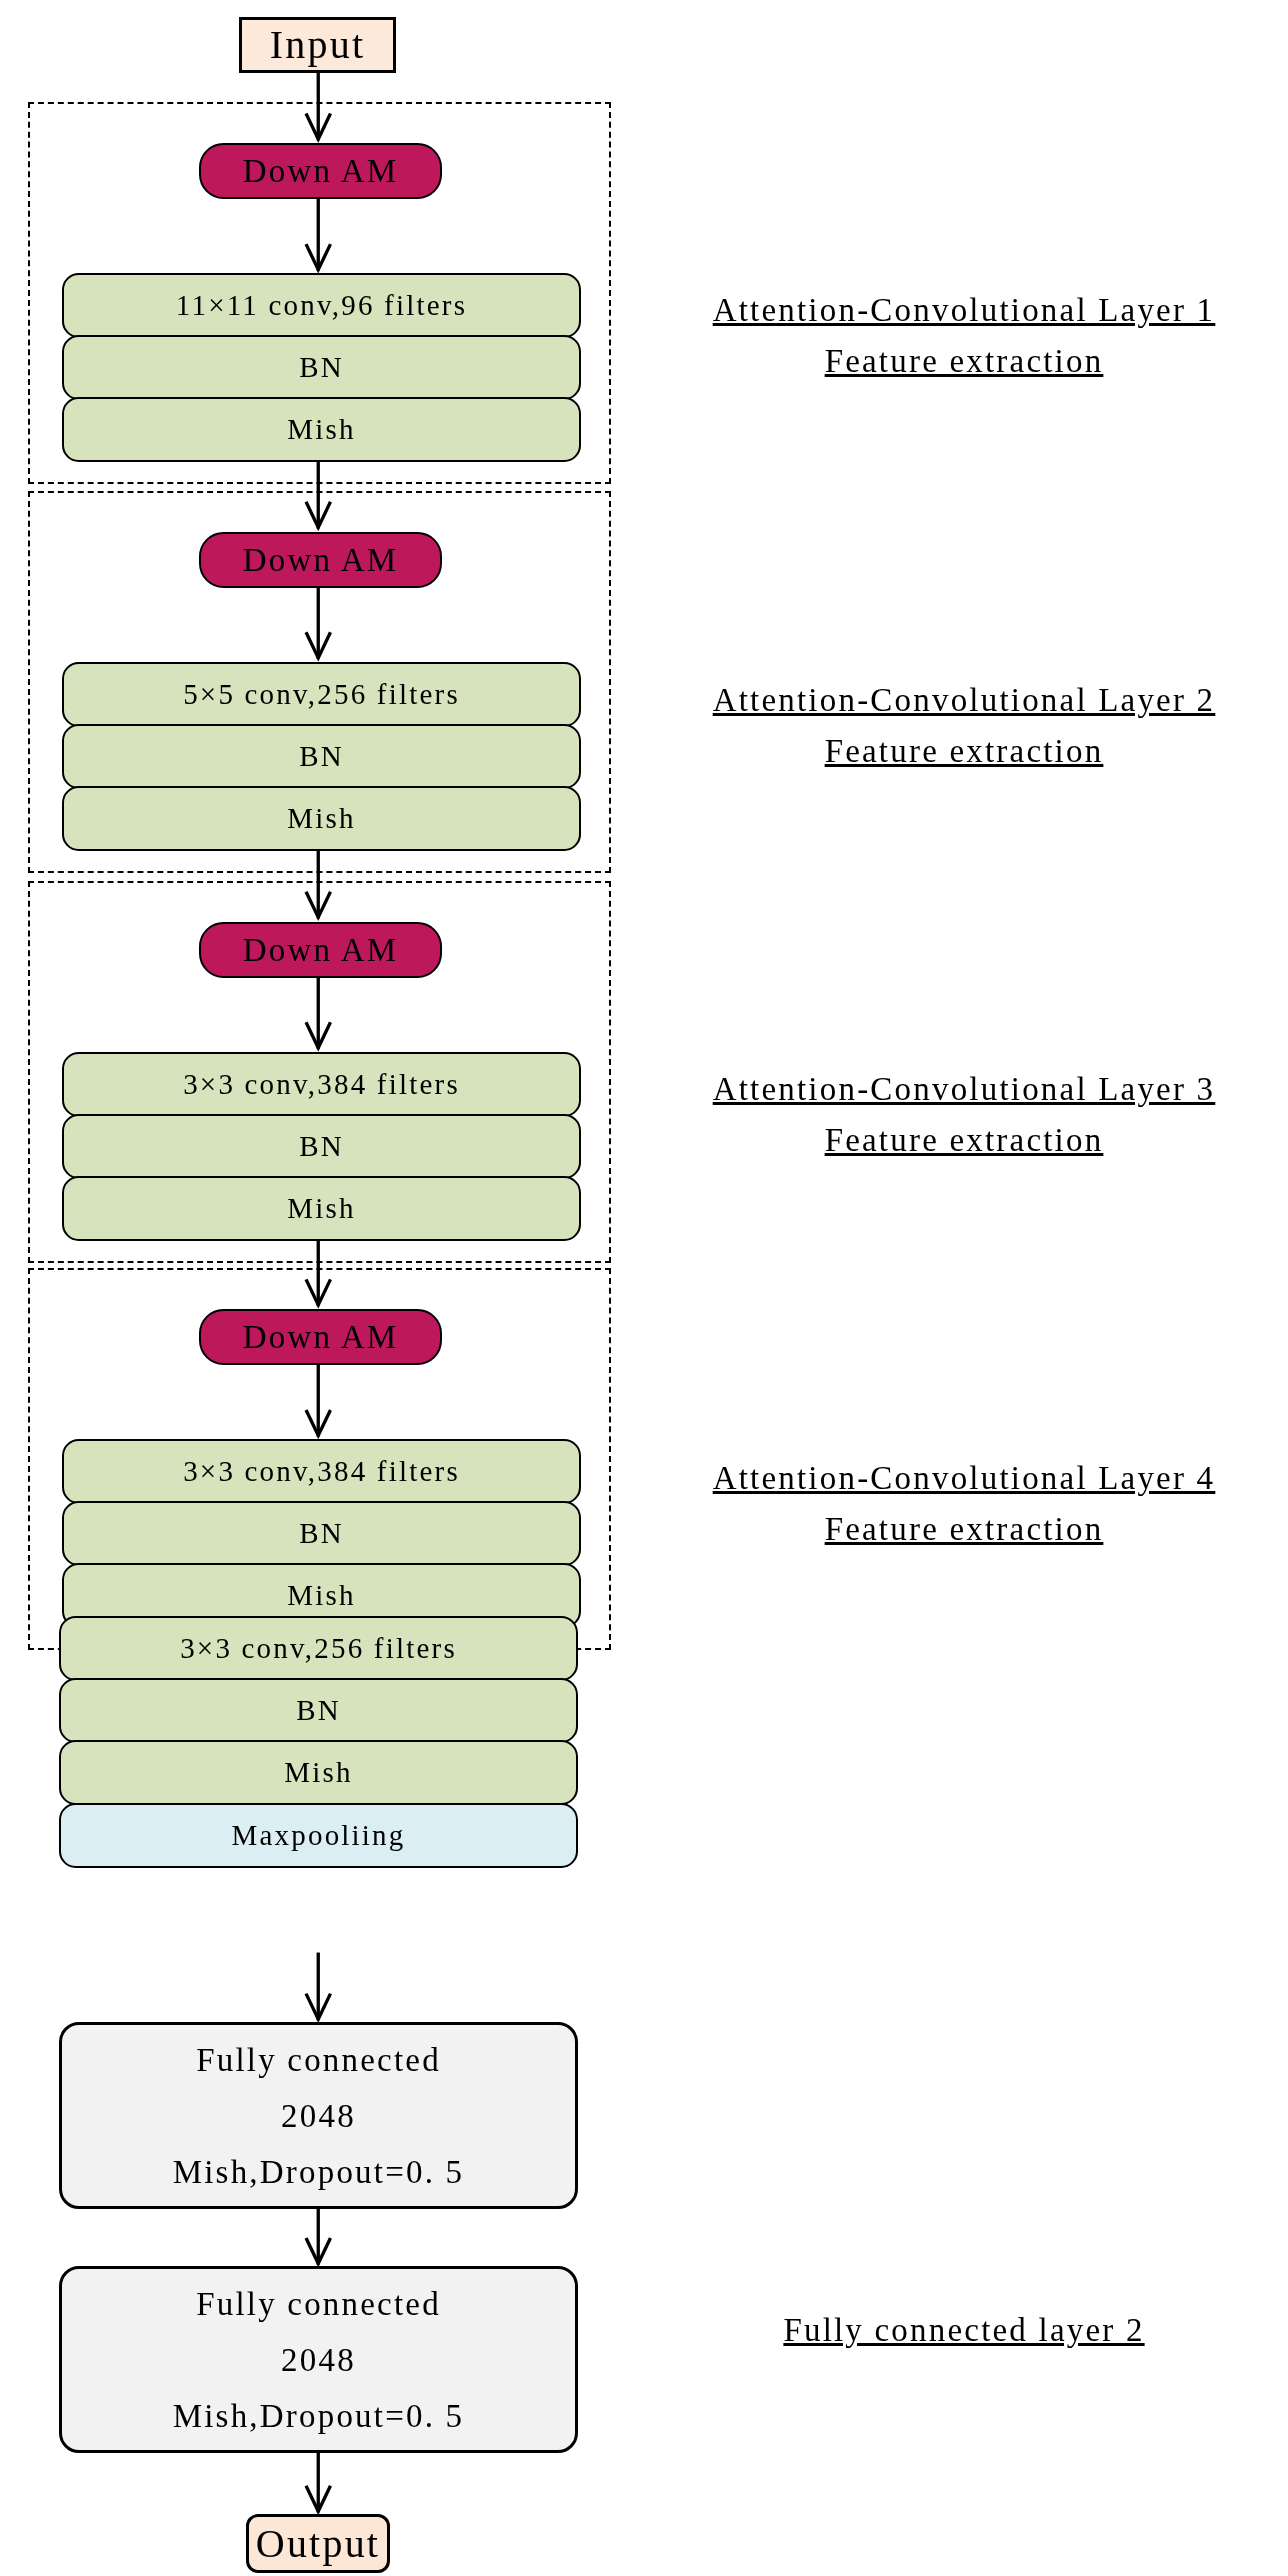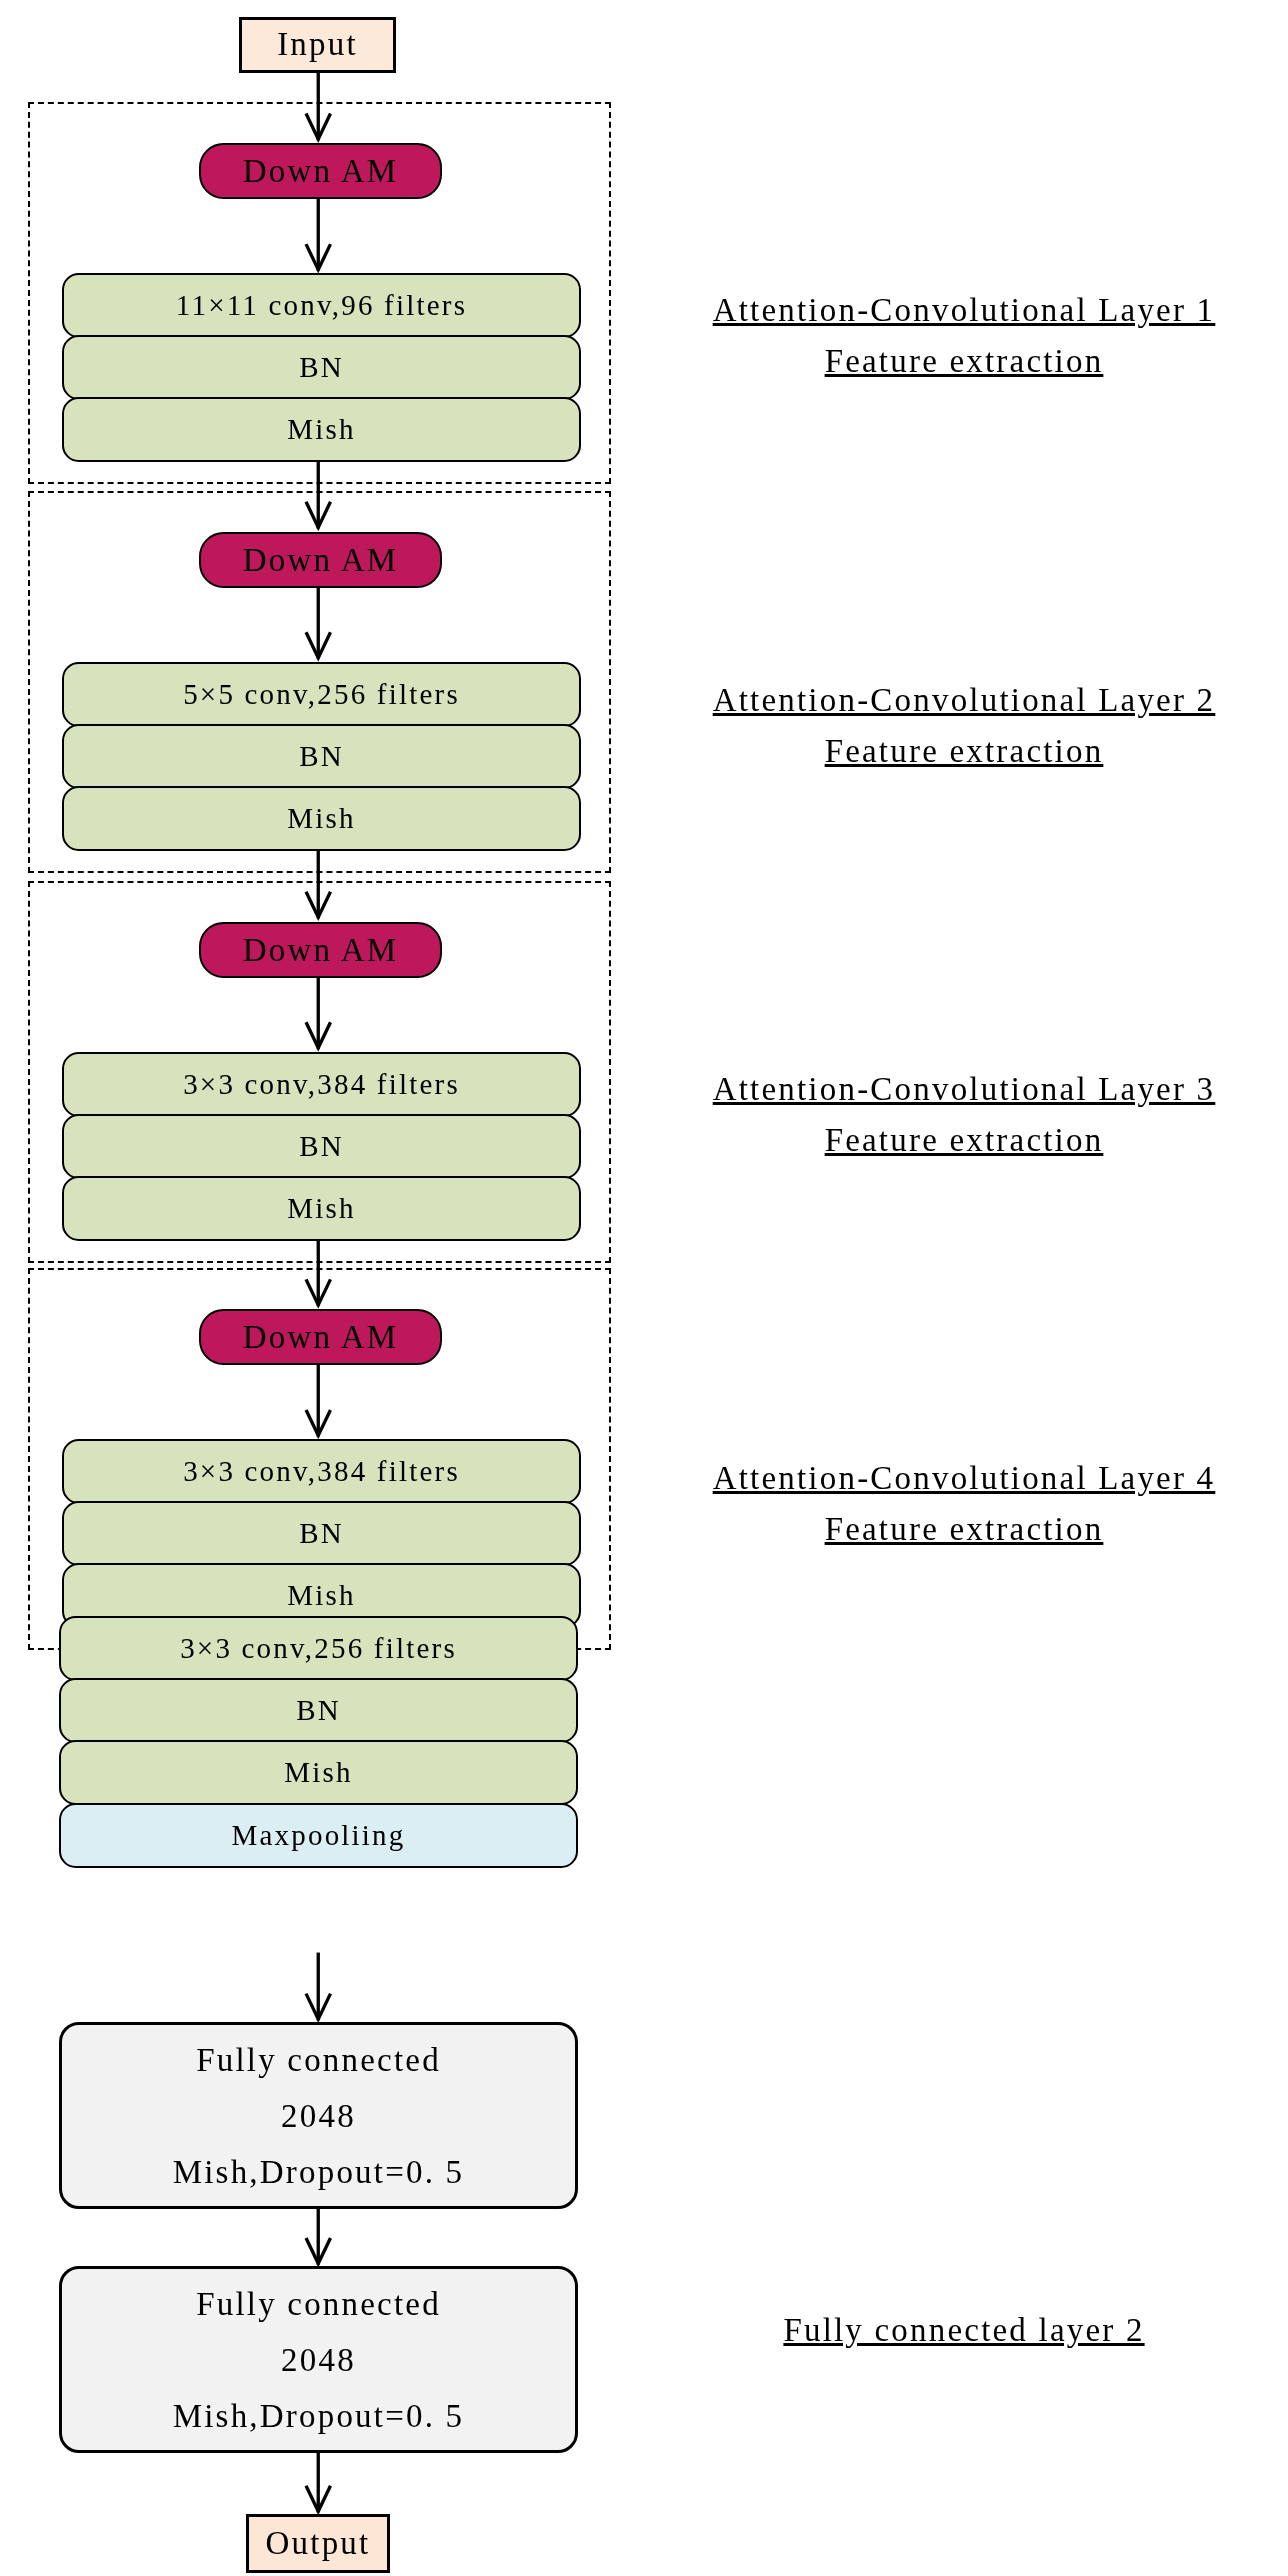--- a/index.html
+++ b/index.html
@@ -10,24 +10,24 @@
     font-family:"Liberation Serif","DejaVu Serif",serif;
     color:#000;
   }
   .arrows{position:absolute;left:0;top:0;width:1288px;height:2576px;pointer-events:none;}
   .arrows line,.arrows path{stroke:#000;stroke-width:6;fill:none;}
 
   .box{
     position:absolute;box-sizing:border-box;
     display:flex;align-items:center;justify-content:center;
     border:3.3px solid #000;
-    font-size:33px;letter-spacing:2.2px;white-space:nowrap;
+    font-size:40px;letter-spacing:2.2px;white-space:nowrap;
   }
   .input-box{left:239px;top:16.7px;width:157px;height:56px;background:#FDE9D9;}
-  .output-box{left:246px;top:2514px;width:144px;height:59px;background:#FCE6D5;}
+  .output-box{left:246px;top:2514px;width:144px;height:59px;background:#FCE6D5;border-radius:12px;}
 
   .dashed-group{
     position:absolute;left:28px;width:583px;height:382px;
     border:2.2px dashed #000;box-sizing:border-box;
   }
   .am{
     position:absolute;left:169px;width:243px;height:56px;top:39px;
     box-sizing:border-box;border:2.8px solid #000;border-radius:24.4px;
     background:#be185d;
     display:flex;align-items:center;justify-content:center;

